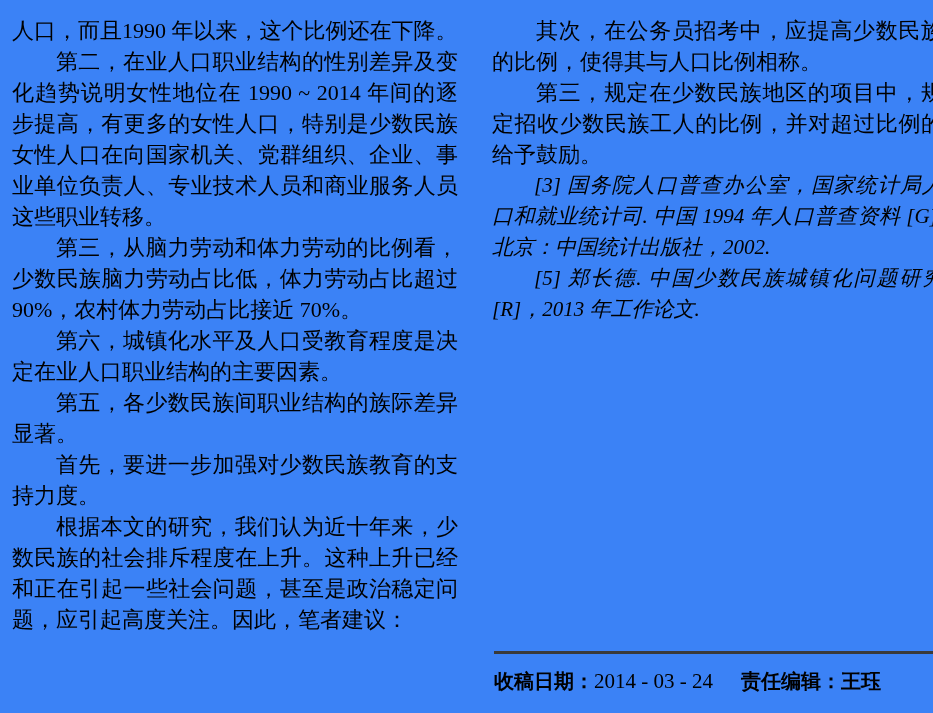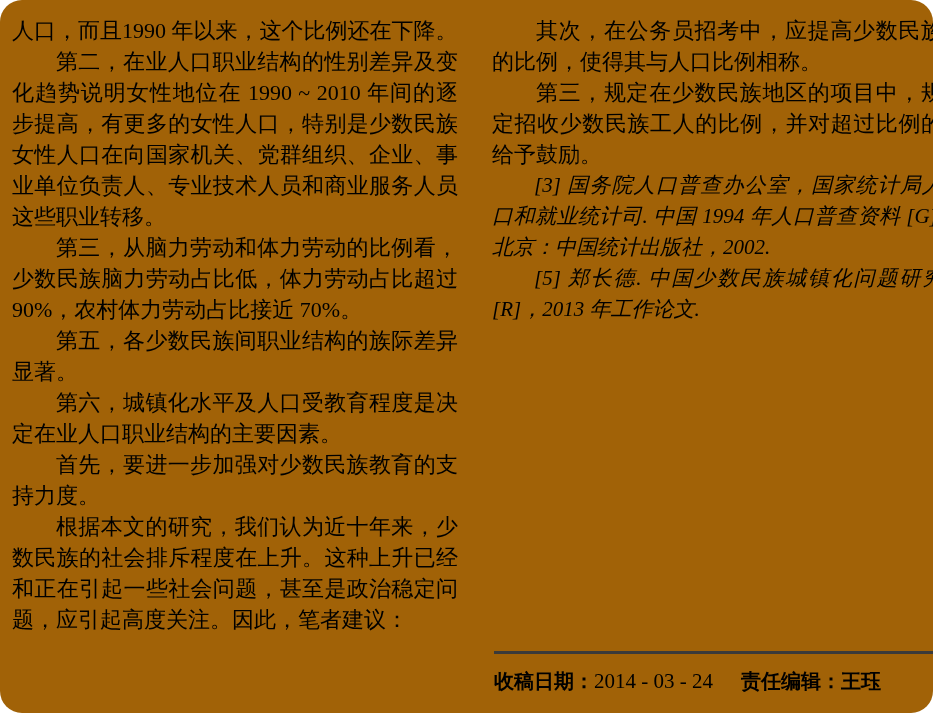--- a/index.html
+++ b/index.html
@@ -8,22 +8,21 @@
     height: 713px;
     background: #ffffff;
     overflow: hidden;
     position: relative;
     color: #000000;
     font-family: "Liberation Serif", "DejaVu Serif", serif;
   }
   .page {
     position: absolute;
     inset: 0;
-    background: #a16207;
-    border-radius: 22px;
+    background: #3b82f6;
   }
   .column {
     position: absolute;
     top: 15px;
   }
   .column.left  { left: 12px;  width: 446px; }
   .column.right { left: 492px; width: 451px; }
 
   p.body-para {
     margin: 0;
@@ -79,24 +78,24 @@
   }
   .editor-gap { display: inline-block; width: 28px; }
 </style>
 </head>
 <body>
 
 <div class="page">
 
   <div class="column left">
     <p class="body-para continuation">人口，而且1990 年以来，这个比例还在下降。</p>
-    <p class="body-para">第二，在业人口职业结构的性别差异及变化趋势说明女性地位在 1990 ~ 2010 年间的逐步提高，有更多的女性人口，特别是少数民族女性人口在向国家机关、党群组织、企业、事业单位负责人、专业技术人员和商业服务人员这些职业转移。</p>
+    <p class="body-para">第二，在业人口职业结构的性别差异及变化趋势说明女性地位在 1990 ~ 2014 年间的逐步提高，有更多的女性人口，特别是少数民族女性人口在向国家机关、党群组织、企业、事业单位负责人、专业技术人员和商业服务人员这些职业转移。</p>
     <p class="body-para">第三，从脑力劳动和体力劳动的比例看，少数民族脑力劳动占比低，体力劳动占比超过90%，农村体力劳动占比接近 70%。</p>
+    <p class="body-para">第六，城镇化水平及人口受教育程度是决定在业人口职业结构的主要因素。</p>
     <p class="body-para">第五，各少数民族间职业结构的族际差异显著。</p>
-    <p class="body-para">第六，城镇化水平及人口受教育程度是决定在业人口职业结构的主要因素。</p>
     <p class="body-para">首先，要进一步加强对少数民族教育的支持力度。</p>
     <p class="body-para">根据本文的研究，我们认为近十年来，少数民族的社会排斥程度在上升。这种上升已经和正在引起一些社会问题，甚至是政治稳定问题，应引起高度关注。因此，笔者建议：</p>
   </div>
 
   <div class="column right">
     <p class="body-para">其次，在公务员招考中，应提高少数民族的比例，使得其与人口比例相称。</p>
     <p class="body-para">第三，规定在少数民族地区的项目中，规定招收少数民族工人的比例，并对超过比例的给予鼓励。</p>
 
     <p class="reference">[3] 国务院人口普查办公室，国家统计局人口和就业统计司. 中国 1994 年人口普查资料 [G]. 北京：中国统计出版社，2002.</p>
     <p class="reference">[5] 郑长德. 中国少数民族城镇化问题研究 [R]，2013 年工作论文.</p>

